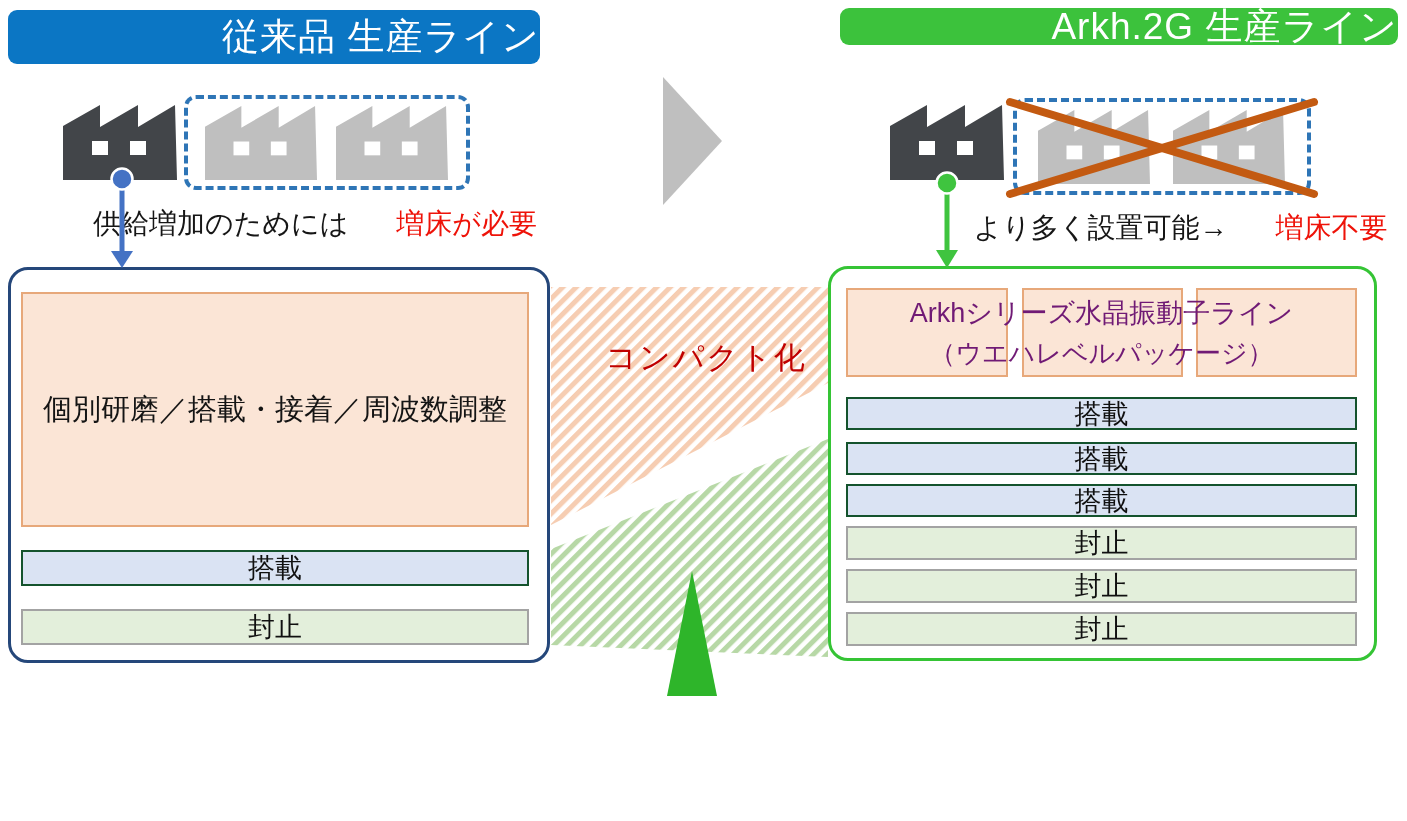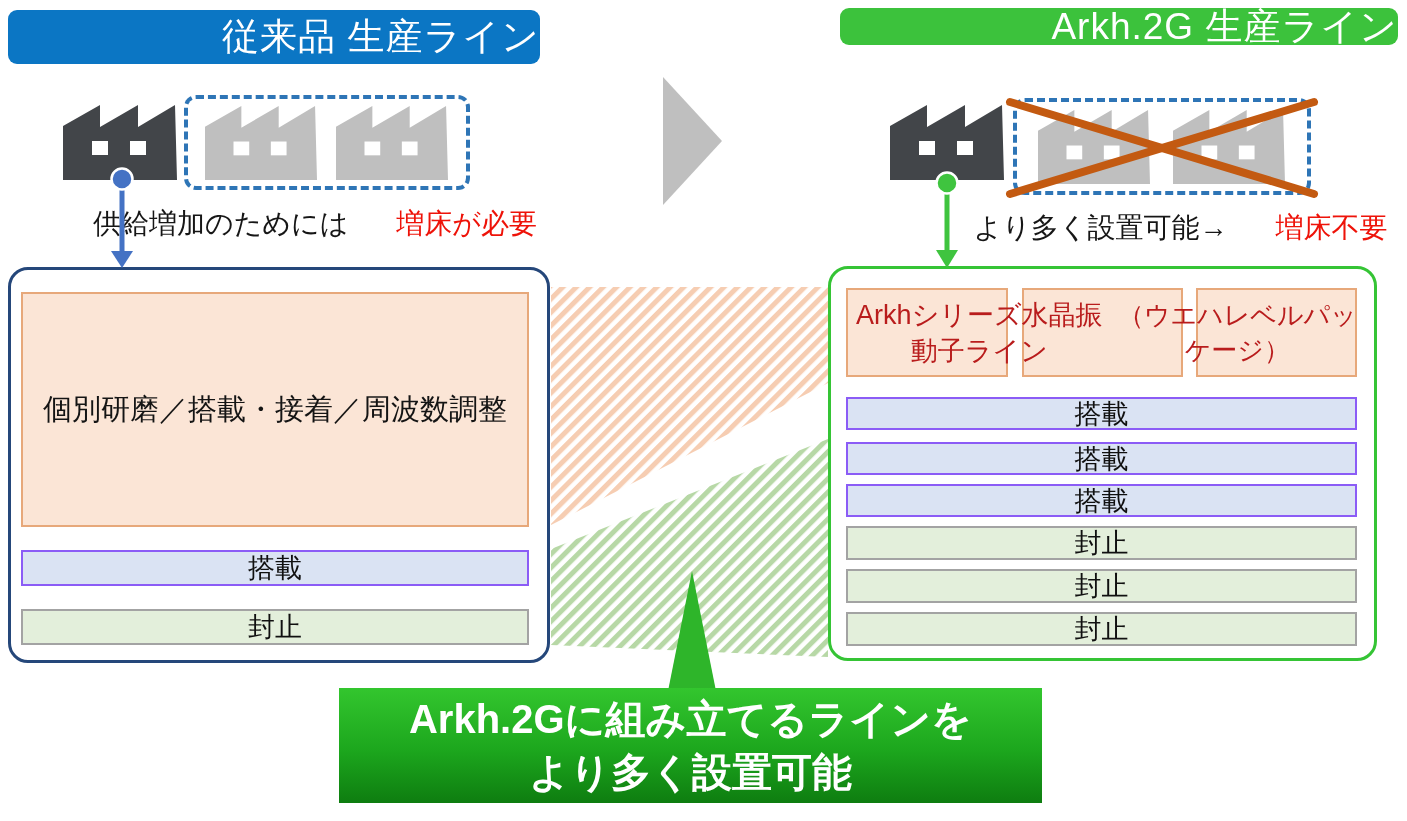--- a/index.html
+++ b/index.html
@@ -48,28 +48,28 @@
   }
   #process-left{
     left:21px;top:292px;width:508px;height:235px;
     display:flex;flex-direction:column;align-items:center;justify-content:center;gap:16px;
     font-size:29px;color:#141414;
   }
   .bar{
     position:absolute;z-index:1;box-sizing:border-box;display:flex;align-items:center;justify-content:center;
     font-size:27px;color:#101010;
   }
-  .bar-blue{background:#dae3f3;border:2px solid #8b5cf6;}
+  .bar-blue{background:#dae3f3;border:2px solid #14532d;}
   .bar-green{background:#e3efdb;border:2px solid #a3a3a3;}
 
   
   #arkh-line-text{
     position:absolute;z-index:1;left:846px;top:288px;width:511px;height:89px;
-    display:flex;flex-direction:row;align-items:center;justify-content:center;gap:5px;
-    color:#b91c1c;text-align:center;
+    display:flex;flex-direction:column;align-items:center;justify-content:center;gap:5px;
+    color:#701a75;text-align:center;
   }
   #arkh-line-text .l1{font-size:27px;}
   #arkh-line-text .l2{font-size:26px;}
 
   
   #compact-label{
     position:absolute;z-index:1;left:575px;top:337px;width:262px;text-align:center;
     font-size:31px;letter-spacing:2px;color:#c00000;font-weight:500;white-space:nowrap;
   }
 
@@ -175,20 +175,21 @@
   <div class="bar bar-green" style="left:846px;top:526px;width:511px;height:34px;">
     <span>封止</span>
     </div>
   <div class="bar bar-green" style="left:846px;top:569px;width:511px;height:34px;">
     <span>封止</span>
     </div>
   <div class="bar bar-green" style="left:846px;top:612px;width:511px;height:34px;">
     <span>封止</span>
     </div>
 
+  <div id="compact-label">コンパクト化</div>
 
   <svg id="shape-layer" class="layer">
     <polygon points="663,77 722,141 663,205" fill="#bfbfbf"></polygon>
 
     <g stroke="#c35a11" stroke-width="8" stroke-linecap="round">
       <line x1="1010" y1="102" x2="1314" y2="194"></line>
       <line x1="1010" y1="194" x2="1314" y2="102"></line>
     </g>
 
     <g>
@@ -199,18 +200,14 @@
 
     <g>
       <rect x="944.5" y="189" width="5" height="64" fill="#3fc43f"></rect>
       <polygon points="936,250 958,250 947,268" fill="#3fc43f"></polygon>
       <circle cx="947" cy="183" r="10.5" fill="#3fc43f" stroke="#ffffff" stroke-width="2.5"></circle>
     </g>
 
     <polygon points="692,571 717,696 667,696" fill="#2eb52a"></polygon>
   </svg>
 
-  <div id="banner">
-    <div>Arkh.2Gに組み立てるラインを</div>
-    <div>より多く設置可能</div>
-  </div>
 
 </div>
 
 </body></html>

